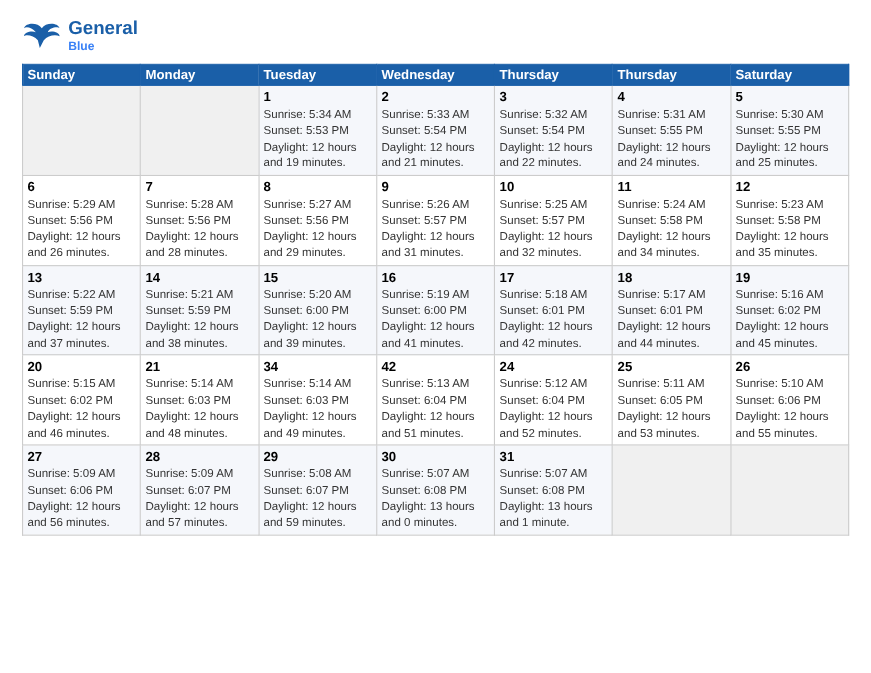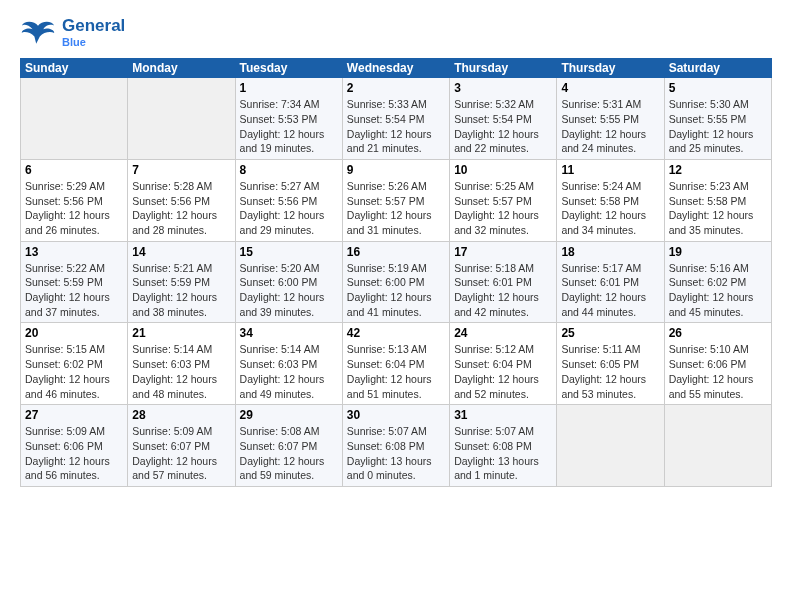--- a/index.html
+++ b/index.html
@@ -112,21 +112,21 @@
         <th>Thursday</th>
         <th>Saturday</th>
       </tr>
   </thead>
   <tbody id="calendar-body">
       <tr>
         <td class="empty"></td>
         <td class="empty"></td>
         <td>
           <span class="day-num">1</span>
-          <div class="day-detail" style="white-space: pre-line;">Sunrise: 7:34 AM
+          <div class="day-detail" style="white-space: pre-line;">Sunrise: 5:34 AM
 Sunset: 5:53 PM
 Daylight: 12 hours and 19 minutes.</div>
         </td>
         <td>
           <span class="day-num">2</span>
           <div class="day-detail" style="white-space: pre-line;">Sunrise: 5:33 AM
 Sunset: 5:54 PM
 Daylight: 12 hours and 21 minutes.</div>
         </td>
         <td>

